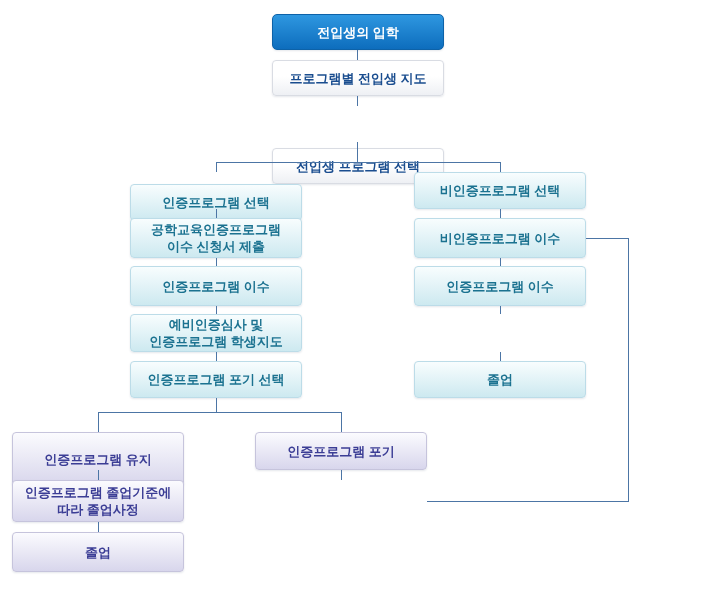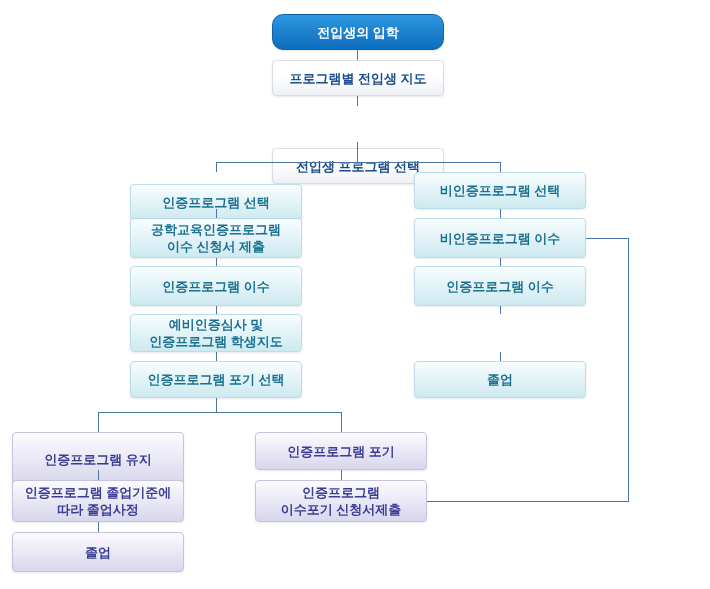--- a/index.html
+++ b/index.html
@@ -43,21 +43,21 @@
     color: var(--teal-text);
   }
   .purple {
     background: linear-gradient(to bottom, var(--purple-top), var(--purple-bottom));
     border: 1px solid var(--purple-border);
     color: var(--purple-text);
   }
   .line { position: absolute; background: var(--line); }
 
   
-  .p-start  { left:272px; top:14px;  height:36px;border-radius:11px; }
+  .p-start  { left:272px; top:14px;  height:36px; }
   .p-guide  { left:272px; top:60px;  height:36px; }
   .p-select { left:272px; top:106px; height:36px;margin-top:42px; }
   .p-l1 { left:130px; top:184px; height:37px; }
   .p-l2 { left:130px; top:218px; height:40px; }
   .p-l3 { left:130px; top:266px; height:40px; }
   .p-l4 { left:130px; top:314px; height:38px; }
   .p-l5 { left:130px; top:361px; height:37px; }
   .p-r1 { left:414px; top:172px; height:37px; }
   .p-r2 { left:414px; top:218px; height:40px; }
   .p-r3 { left:414px; top:266px; height:40px; }
@@ -90,22 +90,20 @@
   <div class="node cyan p-r2">비인증프로그램 이수</div>
   <div class="node cyan p-r3">인증프로그램 이수</div>
   <div class="node cyan p-r5">졸업</div>
 
   <div class="node purple p-bl1">인증프로그램 유지</div>
   <div class="node purple p-bl2">인증프로그램 졸업기준에
 따라 졸업사정</div>
   <div class="node purple p-bl3">졸업</div>
 
   <div class="node purple p-bm1">인증프로그램 포기</div>
-  <div class="node purple p-bm2">인증프로그램
-이수포기 신청서제출</div>
 
   <div class="line" style="left:357px;top:50px;width:1px;height:10px"></div>
   <div class="line" style="left:357px;top:96px;width:1px;height:10px"></div>
   <div class="line" style="left:357px;top:142px;width:1px;height:20px"></div>
 
   <div class="line" style="left:216px;top:162px;width:285px;height:1px"></div>
   <div class="line" style="left:216px;top:162px;width:1px;height:10px"></div>
   <div class="line" style="left:500px;top:162px;width:1px;height:10px"></div>
 
   <div class="line" style="left:216px;top:209px;width:1px;height:9px"></div>

